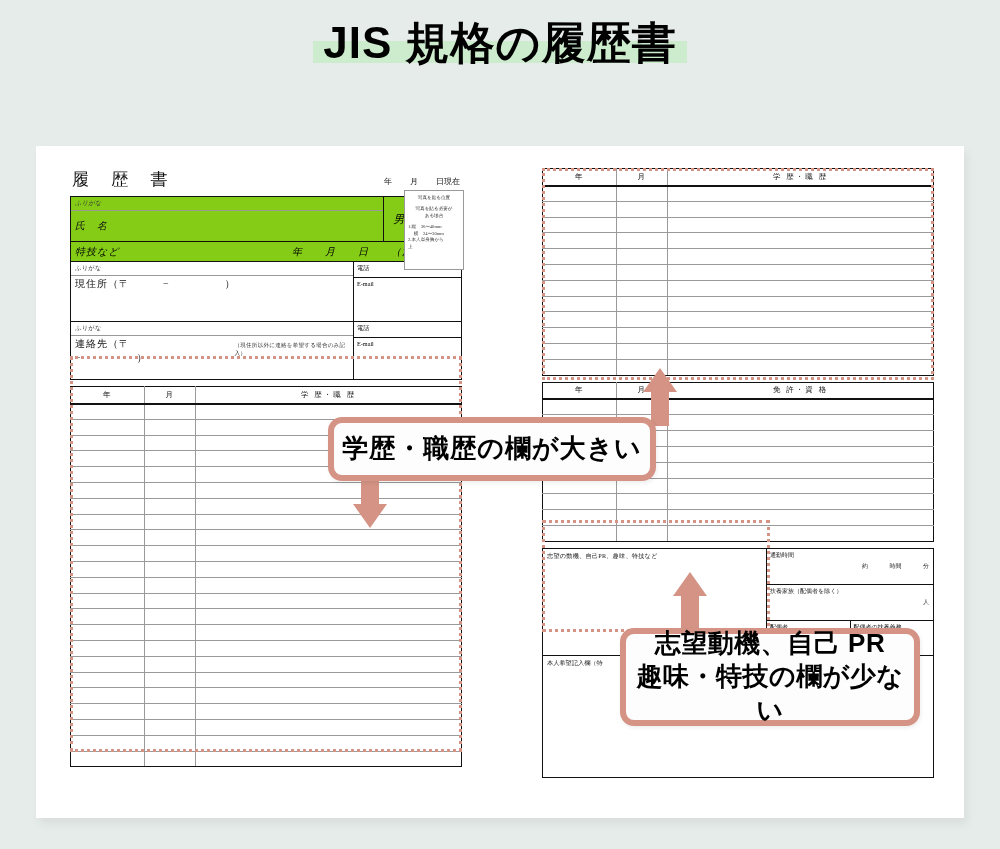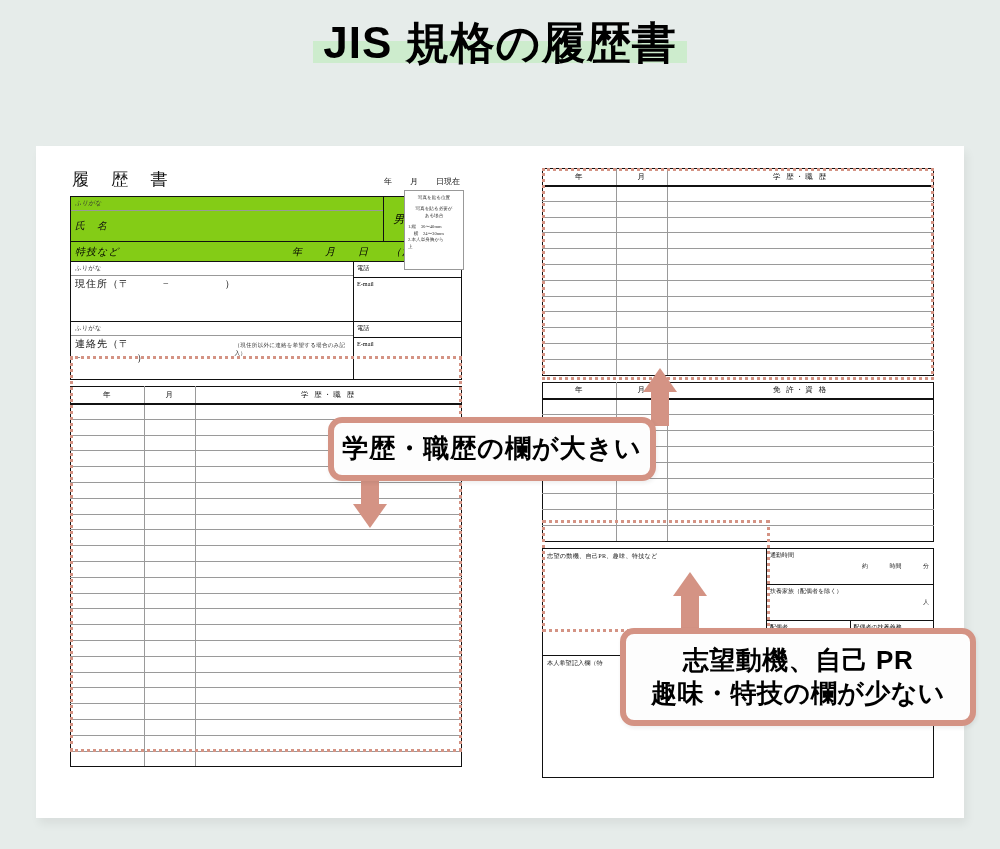--- a/index.html
+++ b/index.html
@@ -177,21 +177,21 @@
     display: flex; align-items: center; justify-content: center;
     font-family: "Liberation Sans", "DejaVu Sans", sans-serif;
     font-weight: bold;
     color: #000;
     z-index: 20;
     box-shadow: 1px 2px 4px rgba(0,0,0,0.07);
     text-align: center;
     line-height: 1.28;
   }
   #callout-1 { left: 328px; top: 417px; width: 328px; height: 64px; font-size: 26px; letter-spacing: 1px; }
-  #callout-2 { left: 620px; top: 628px; width: 356px; height: 98px; font-size: 26px; letter-spacing: 0.5px; }
+  #callout-2 { left: 620px; top: 628px; width: 300px; height: 98px; font-size: 26px; letter-spacing: 0.5px; }
 
   .arrow { position: absolute; z-index: 19; }
   .arrow .shaft { position: absolute; background: #d49384; left: 50%; transform: translateX(-50%); width: 18px; }
   .arrow .head {
     position: absolute; left: 50%; transform: translateX(-50%);
     width: 0; height: 0; border-left: 17px solid transparent; border-right: 17px solid transparent;
   }
   
   #arrow-down { left: 348px; top: 474px; width: 44px; height: 56px; }
   #arrow-down .shaft { top: 0; height: 34px; }

